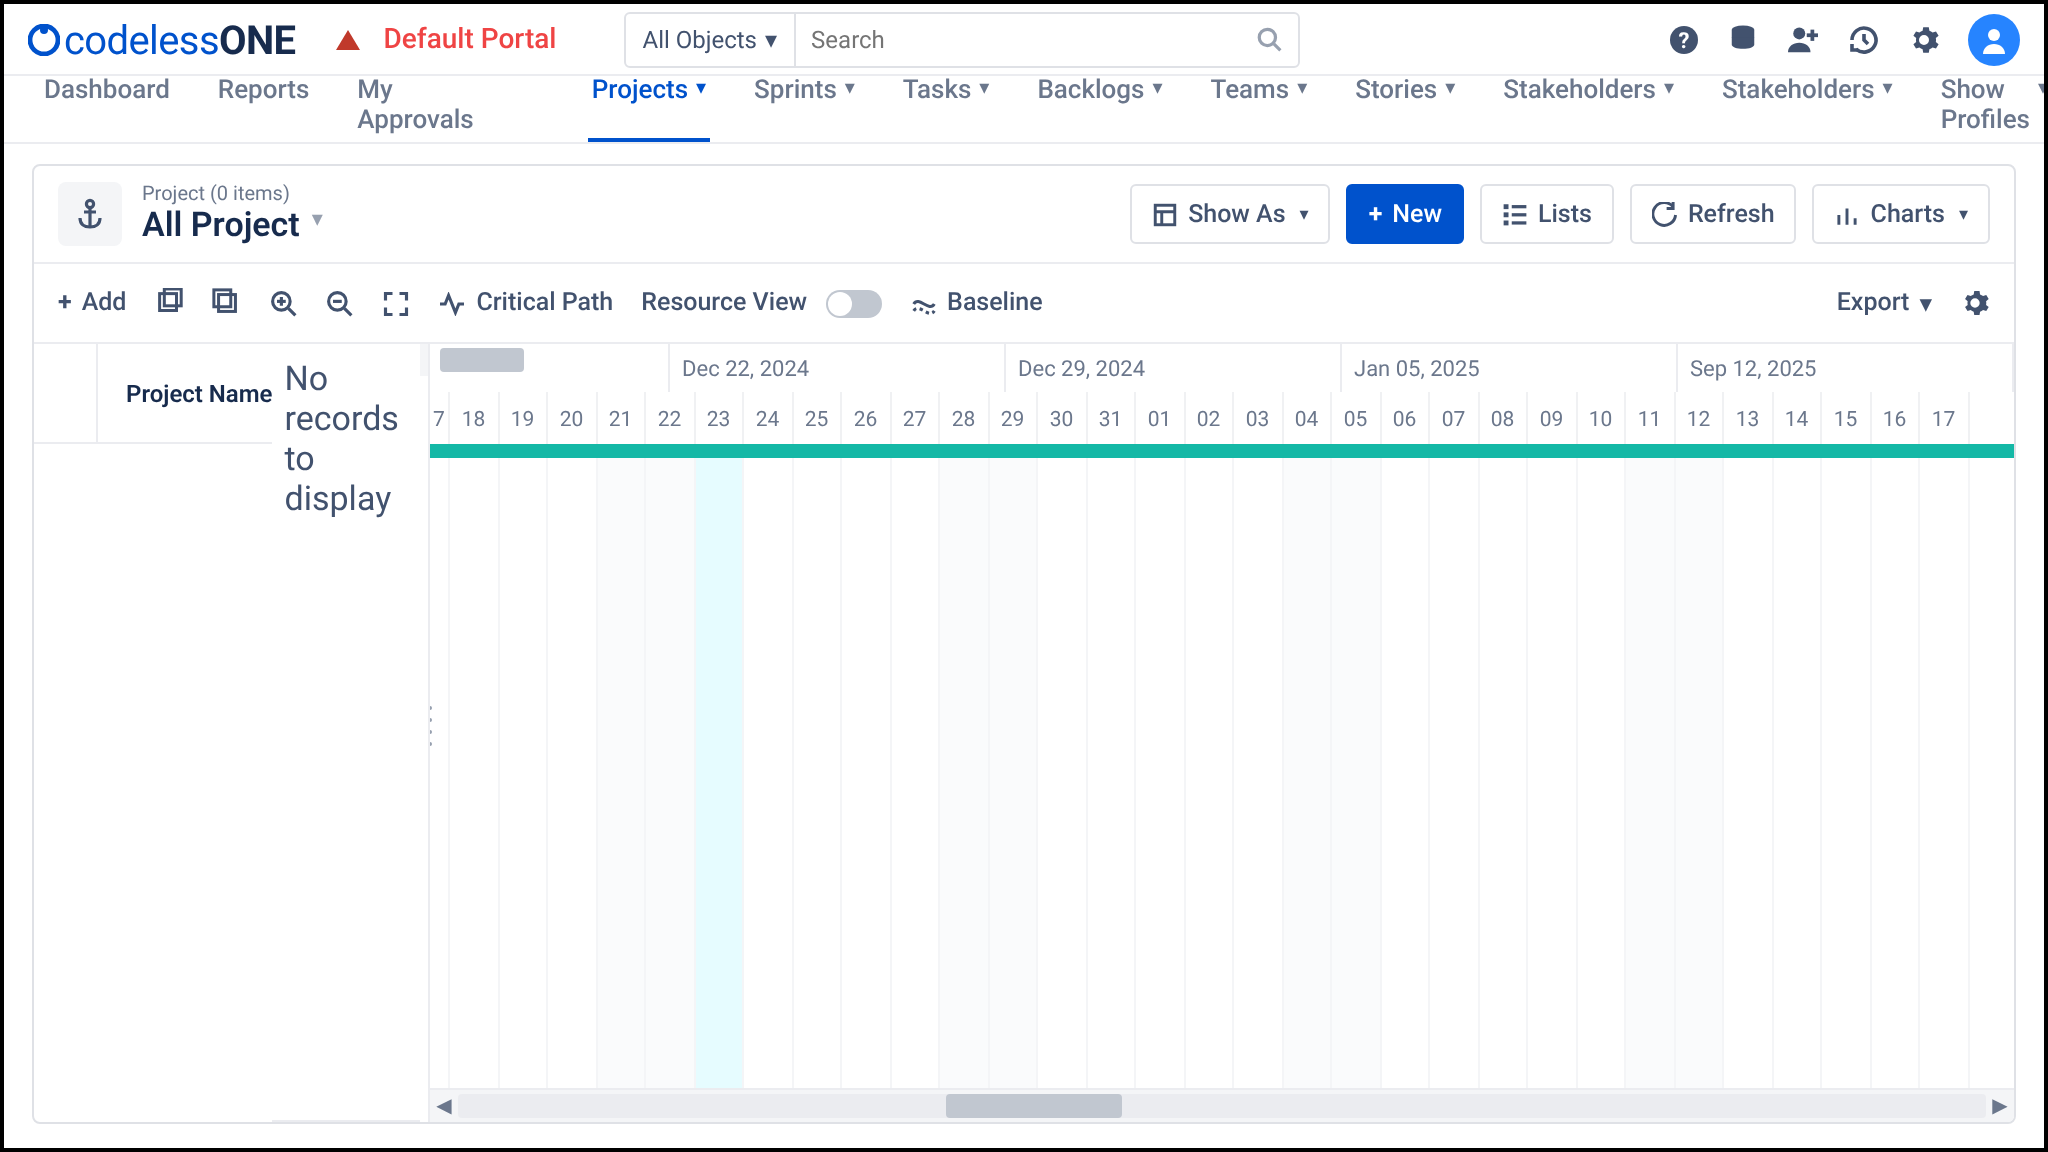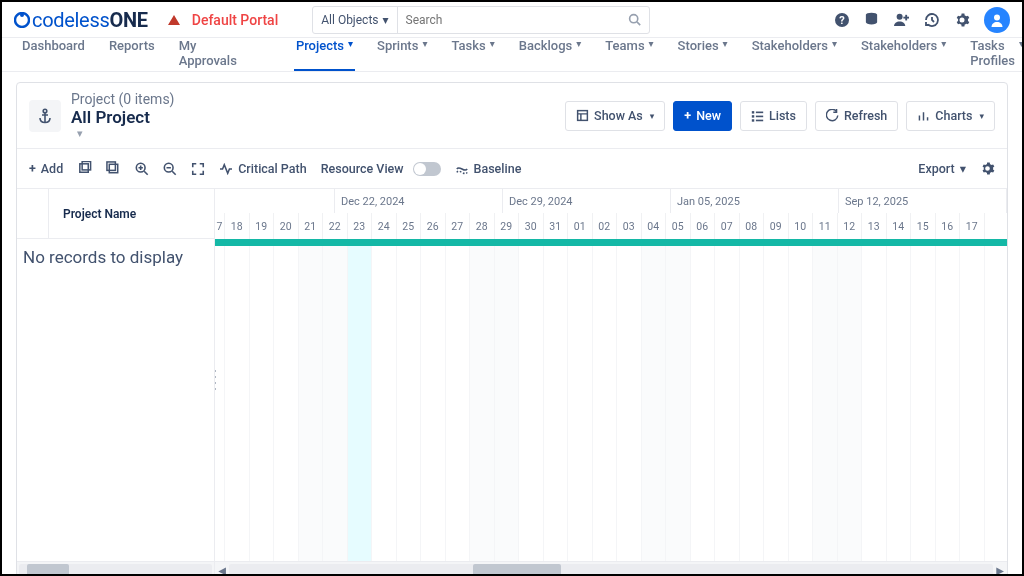--- a/index.html
+++ b/index.html
@@ -22,37 +22,37 @@
   .top-icons span { cursor:pointer; font-size:15px; display:flex; align-items:center;}
   .avatar { width:26px; height:26px; border-radius:50%; background:#2684ff; display:flex; align-items:center; justify-content:center; color:#fff; font-size:14px;}
   .nav { display:flex; align-items:center; height:34px; border-bottom:1px solid #ebecf0; padding:0 18px; gap:20px; color:#6b778c; font-size:13px;}
   .nav-item { display:flex; align-items:flex-start; height:100%; cursor:pointer; padding:0 2px; font-weight:500;}
   .nav-item.active { color:#0052cc; border-bottom:2px solid #0052cc;margin-left:35px; }
   .nav-item .caret { margin-left:4px; font-size:10px;}
   .content { padding:10px 14px 0; }
   .panel { border:1px solid #dfe1e6; border-radius:4px; background:#fff; overflow:hidden;}
   .panel-head { display:flex; align-items:center; padding:8px 12px; }
   .anchor-box { width:32px; height:32px; border-radius:4px; background:#f4f5f7; display:flex; align-items:center; justify-content:center; margin-right:10px; color:#42526e; font-size:15px;}
-  .breadcrumb { font-size:14px; color:#6b778c; }
-  .title-row { display:flex; align-items:flex-start;flex-direction:column; }
+  .breadcrumb { font-size:10px; color:#6b778c; }
+  .title-row { display:flex; align-items:flex-start; }
   .title { font-size:17px; font-weight:600; color:#172b4d; }
   .title-caret { margin-left:6px; color:#97a0af; font-size:11px;}
   .head-spacer { flex:1; }
   .btn { display:flex; align-items:center; gap:5px; height:30px; padding:0 10px; border:1px solid #dfe1e6; border-radius:3px; background:#fff; color:#42526e; font-size:12.5px; font-weight:500; cursor:pointer;}
   .btn + .btn { margin-left:8px; }
   .btn.primary { background:#0052cc; border-color:#0052cc; color:#fff;}
   .btn .caret { font-size:9px; margin-left:2px;}
   .toolbar { display:flex; align-items:center; height:40px; border-top:1px solid #ebecf0; padding:0 12px; gap:14px; font-size:12.5px; color:#42526e;}
   .tool { display:flex; align-items:center; gap:5px; cursor:pointer; font-weight:500;}
   .toggle { width:28px; height:14px; border-radius:8px; background:#c1c7d0; position:relative; margin-left:4px;}
   .toggle::after { content:""; position:absolute; left:1px; top:1px; width:12px; height:12px; border-radius:50%; background:#fff;}
   .tool-spacer { flex:1; }
   .gear { font-size:15px; color:#42526e; cursor:pointer;}
   .gantt { display:flex; border-top:1px solid #ebecf0; height:390px; position:relative;}
-  .left-col { width:198px; border-right:1px solid #ebecf0; display:flex; flex-direction:column; position:relative;}
+  .left-col { width:198px; border-right:1px solid #ebecf0; display:flex; flex-direction:row; position:relative;}
   .left-head { height:50px; display:flex; align-items:center; border-bottom:1px solid #ebecf0;}
   .rownum-col { width:32px; height:100%; border-right:1px solid #ebecf0;}
   .projectname { flex:1; display:flex; align-items:center; padding-left:14px; font-size:12px; font-weight:600; color:#172b4d;}
   .left-body { flex:1; padding:8px 6px; font-size:17px; color:#42526e; border-bottom:1px solid #ebecf0;}
   .left-scroll { height:16px; background:#f4f5f7; display:flex; align-items:center;}
   .left-scroll .track { flex:1; height:12px; background:#ebecf0; position:relative; margin:0 2px; border-radius:2px;}
   .left-scroll .thumb { position:absolute; left:8px; width:42px; height:12px; background:#c1c7d0; border-radius:2px;}
   .right-col { flex:1; display:flex; flex-direction:column; overflow:hidden; position:relative;}
   .timeline-head { display:flex; flex-direction:column; border-bottom:7px solid #14b8a6;}
   .weeks { display:flex; height:24px;}
@@ -184,21 +184,21 @@
     </div>
   <div class="nav-item">
       <span>Stakeholders</span>
       <span class="caret">▾</span>
     </div>
   <div class="nav-item">
       <span>Stakeholders</span>
       <span class="caret">▾</span>
     </div>
   <div class="nav-item">
-      <span>Tasks Profiles</span>
+      <span>Show Profiles</span>
       <span class="caret">▾</span>
     </div>
 </div>
 
 <div class="content">
 <div class="panel">
 
   <div class="panel-head">
     <div class="anchor-box">
       <svg width="16" height="16" viewBox="0 0 16 16" fill="none" stroke="#42526e" stroke-width="1.6">

